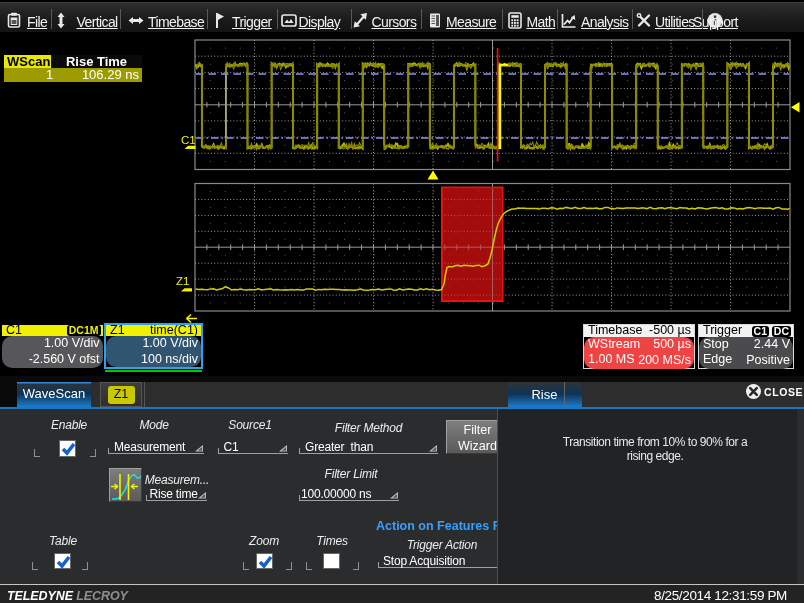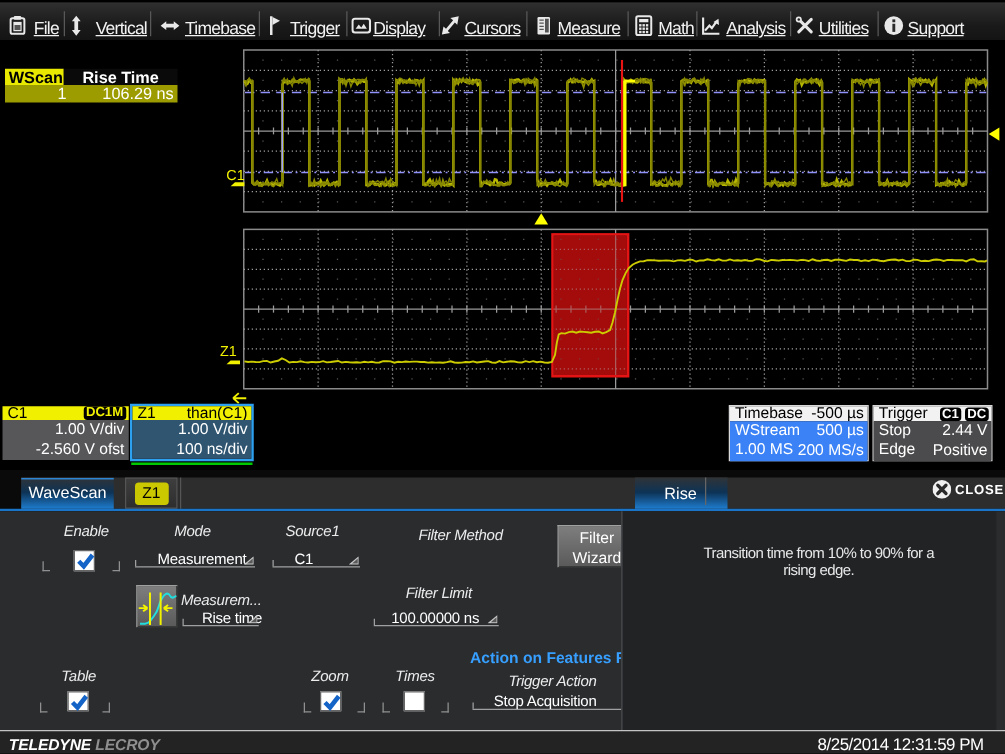--- a/index.html
+++ b/index.html
@@ -10,32 +10,32 @@
 .mt { position:absolute; top:11px; font-size:14px; letter-spacing:-0.6px; color:#f2f2f2; white-space:nowrap;text-decoration:underline; }
 .msep { position:absolute; top:6px; height:20px; width:1px; background:#585858; }
 #wscan { position:absolute; left:4px; top:39px; width:138px; font-size:13px;margin-top:16px; }
 #wscan .hdr { height:13px; line-height:13px; }
 #wscan .hc1 { position:absolute; left:0; top:0; width:47px; height:13px; background:#e8e800; color:#000; font-weight:bold; padding-left:3px; }
 #wscan .hc2 { position:absolute; left:47px; top:0; width:91px; height:13px; background:#0a0a0a; color:#fff; font-weight:bold; text-align:center; }
 #wscan .r2 { position:absolute; left:0; top:13px; width:138px; height:14px; line-height:14px; background:#9c9c00; color:#fff; }
 #scope { position:absolute; left:0; top:0; }
 .desc { position:absolute; top:324.5px; height:43.5px; font-size:12.5px; color:#fff; }
 .desc .h { position:absolute; left:0; top:0; width:100%; height:11.5px; background:#f0f000; color:#000; line-height:11.5px; }
-.desc .b { position:absolute; left:0; top:11.5px; width:100%; height:32px; text-align:right; padding-right:3px; line-height:15.5px; }
+.desc .b { position:absolute; left:0; top:11.5px; width:100%; height:32px; text-align:right; padding-right:3px; line-height:15.5px;border-radius:10px; }
 #tabstrip { position:absolute; left:0; top:376px; width:804px; height:30.5px; background:#0a0a0a; }
 .tabbg { position:absolute; left:17px; top:5.5px; width:787px; height:25px; background:#2d2d2d; }
 .tab { position:absolute; top:5.5px; height:25px; background:linear-gradient(#303437 0%, #0d3356 48%, #1e7ccd 100%); color:#fff; font-size:13px; text-align:center; }
 #blueline { position:absolute; left:0; top:406.5px; width:804px; height:2px; background:#1a74c8; }
 #dialog { position:absolute; left:0; top:408.5px; width:804px; height:175px; background:#2a2c2e; }
 #dlgleft { position:absolute; left:16px; top:0; width:497px; height:175px; overflow:hidden; }
 #rpanel { position:absolute; left:497px; top:0; width:300px; height:175px; background:#212325; border-left:1px solid #4c4f52; }
 #rpanel p { position:absolute; left:12px; top:26px; width:290px; text-align:center; color:#e8e8e8; font-size:12px; letter-spacing:-0.45px; line-height:14px; }
 .lbl { position:absolute; font-size:12px; letter-spacing:-0.2px; font-style:italic; color:#ececec; text-align:center; white-space:nowrap; }
 .dd { position:absolute; height:16px; border-bottom:1px solid #a0a0a0; color:#fff; font-size:12px; letter-spacing:-0.2px; white-space:nowrap; }
-.dd span { display:inline-block; padding-top:2px;margin-left:12px; }
+.dd span { display:inline-block; padding-top:2px; }
 .dd::before { content:""; position:absolute; left:0; bottom:0; width:1px; height:5px; background:#a0a0a0; }
 .dd .tri { position:absolute; right:1px; bottom:1px; }
 .cb { position:absolute; width:17px; height:16.5px; background:#fff; border:1px solid #666; }
 .brk { position:absolute; width:6px; height:8px; border-bottom:1px solid #909090; }
 .btn { position:absolute; background:linear-gradient(#7e7e7e, #5a5a5a); border:1px solid #a0a0a0; border-bottom-color:#3a3a3a; border-right-color:#3a3a3a; color:#fff; font-size:12.5px; text-align:center; }
 #bottombar { position:absolute; left:0; top:583.5px; width:804px; height:19.5px; background:#232323; border-top:1.5px solid #c4c4c4; }
 #logo { position:absolute; left:7px; top:4px; font-size:12.5px; font-weight:bold; color:#fff; letter-spacing:-0.1px;font-style:italic; }
 #logo span { color:#8f8f8f; }
 #stamp { position:absolute; right:17px; top:3px; font-size:13.5px; letter-spacing:-0.35px; color:#fff; }
 .badge { display:inline-block; background:#000; color:#fff; font-weight:bold; font-size:10.5px; border-radius:3px; padding:0 2px; line-height:11px; vertical-align:top; margin-top:0.5px; }
@@ -112,21 +112,21 @@
         </g>
         <circle cx="3" cy="3.5" r="2.4" fill="#e8e8e8"></circle>
         <circle cx="3" cy="3.5" r="1" fill="#222"></circle>
       </svg>
       <span class="mt" style="left:655px">Utilities</span>
       <svg class="mi" style="left:707px" width="16" height="17" viewBox="0 0 16 17">
         <circle cx="8" cy="8.5" r="7.5" fill="#e8e8e8"></circle>
         <rect x="6.9" y="3.5" width="2.3" height="2.3" fill="#2b2b2b"></rect>
         <rect x="6.9" y="7" width="2.3" height="6.5" fill="#2b2b2b"></rect>
       </svg>
-      <span class="mt" style="left:726px">Support</span>
+      <span class="mt" style="left:693px">Support</span>
       <i class="msep" style="left:51px"></i>
       <i class="msep" style="left:120px"></i>
       <i class="msep" style="left:207px"></i>
       <i class="msep" style="left:276.5px"></i>
       <i class="msep" style="left:351px"></i>
       <i class="msep" style="left:421px"></i>
       <i class="msep" style="left:502px"></i>
       <i class="msep" style="left:557px"></i>
       <i class="msep" style="left:632px"></i>
       <i class="msep" style="left:702px"></i>
@@ -314,31 +314,31 @@
   <div class="desc" style="left:2px;width:100.5px">
     <div class="h">
         <span style="position:absolute;left:4px">C1</span>
         <span class="badge" style="position:absolute;right:2px;color:#f0f000">DC1M</span>
       </div>
     <div class="b" style="background:#57575a">1.00 V/div<br>-2.560 V ofst</div>
   </div>
   <div class="desc" style="left:104px;width:99px;border:2px solid #2da0f0;top:323px;height:46px">
     <div class="h" style="height:11px;line-height:11px">
         <span style="position:absolute;left:4px">Z1</span>
-        <span style="position:absolute;right:3px">than(C1)</span>
+        <span style="position:absolute;right:3px">time(C1)</span>
       </div>
     <div class="b" style="background:#305570;top:11px;height:31px">1.00 V/div<br>100 ns/div</div>
   </div>
   <div style="position:absolute;left:105px;top:369.5px;width:97px;height:2px;background:#00c800"></div>
   <div class="desc" style="left:583px;width:112px;top:324px;height:45px;border:1px solid #d8d8d8">
     <div class="h" style="background:#f2f2f2">
         <span style="position:absolute;left:4px">Timebase</span>
         <span style="position:absolute;right:3px">-500 µs</span>
       </div>
-    <div class="b" style="background:#3b82f6;text-align:left;padding-left:4px">WStream<span style="position:absolute;right:3px">500 µs</span><br>1.00 MS<span style="position:absolute;right:3px;top:16px">200 MS/s</span></div>
+    <div class="b" style="background:#ef4444;text-align:left;padding-left:4px">WStream<span style="position:absolute;right:3px">500 µs</span><br>1.00 MS<span style="position:absolute;right:3px;top:16px">200 MS/s</span></div>
   </div>
   <div class="desc" style="left:698px;width:96px;top:324px;height:45px;border:1px solid #d8d8d8">
     <div class="h" style="background:#f2f2f2">
         <span style="position:absolute;left:4px">Trigger</span>
         <span class="badge" style="position:absolute;right:24px">C1</span>
         <span class="badge" style="position:absolute;right:2px">DC</span>
       </div>
     <div class="b" style="background:#4b4b4d;text-align:left;padding-left:4px">Stop<span style="position:absolute;right:3px">2.44 V</span><br>Edge<span style="position:absolute;right:3px;top:16px">Positive</span></div>
   </div>
   <div id="tabstrip">
@@ -368,20 +368,24 @@
             <path d="M2 7 L6 11 L13 2" stroke="#1464c8" stroke-width="3.6" fill="none"></path>
           </svg>
         </div>
         <div class="brk" style="left:18px;top:40.5px;border-left:1px solid #909090"></div>
         <div class="brk" style="left:74px;top:40.5px;border-right:1px solid #909090"></div>
         <div class="dd" style="left:92px;top:29.0px;width:96px"><span style="padding-left:6px">Measurement</span><svg class="tri" width="8" height="6.5" viewBox="0 0 8 6.5">
             <polygon points="8,0 8,6.5 0,6.5" fill="#c8c8c8"></polygon>
             <polygon points="7.2,1.8 7.2,5.7 2.6,5.7" fill="#5a5a5a"></polygon>
           </svg></div>
         <div class="dd" style="left:201.5px;top:29.0px;width:70px"><span style="padding-left:6px">C1</span><svg class="tri" width="8" height="6.5" viewBox="0 0 8 6.5">
+            <polygon points="8,0 8,6.5 0,6.5" fill="#c8c8c8"></polygon>
+            <polygon points="7.2,1.8 7.2,5.7 2.6,5.7" fill="#5a5a5a"></polygon>
+          </svg></div>
+        <div class="dd" style="left:283px;top:29.0px;width:139px"><span style="padding-left:6px">Greater&nbsp; than</span><svg class="tri" width="8" height="6.5" viewBox="0 0 8 6.5">
             <polygon points="8,0 8,6.5 0,6.5" fill="#c8c8c8"></polygon>
             <polygon points="7.2,1.8 7.2,5.7 2.6,5.7" fill="#5a5a5a"></polygon>
           </svg></div>
         <div class="btn" style="left:430px;top:11px;width:63px;height:34px;line-height:16px;padding-top:1px">Filter<br>Wizard</div>
         <div class="btn" style="left:92.5px;top:59px;width:33px;height:34px">
 <svg width="33" height="34" viewBox="0 0 33 34" style="position:absolute;left:0;top:0">
 <path d="M2 30 L6 30 Q9 29.5 10 28 L13 24 Q16 20 17 16 Q18 12 20 9 Q21.5 6.5 23 6 Q25 5.5 26 7.5 Q27 9.5 28.5 9 Q30 8.5 31 7.5" fill="none" stroke="#22dddd" stroke-width="1.6"></path>
 <line x1="10" y1="5" x2="10" y2="31" stroke="#f2f200" stroke-width="1.6"></line>
 <line x1="18.5" y1="5" x2="18.5" y2="31" stroke="#f2f200" stroke-width="1.6"></line>
 <path d="M1 17.5 L8 17.5 M8 17.5 L4.5 15 M8 17.5 L4.5 20" stroke="#f2f200" stroke-width="1.5" fill="none"></path>

